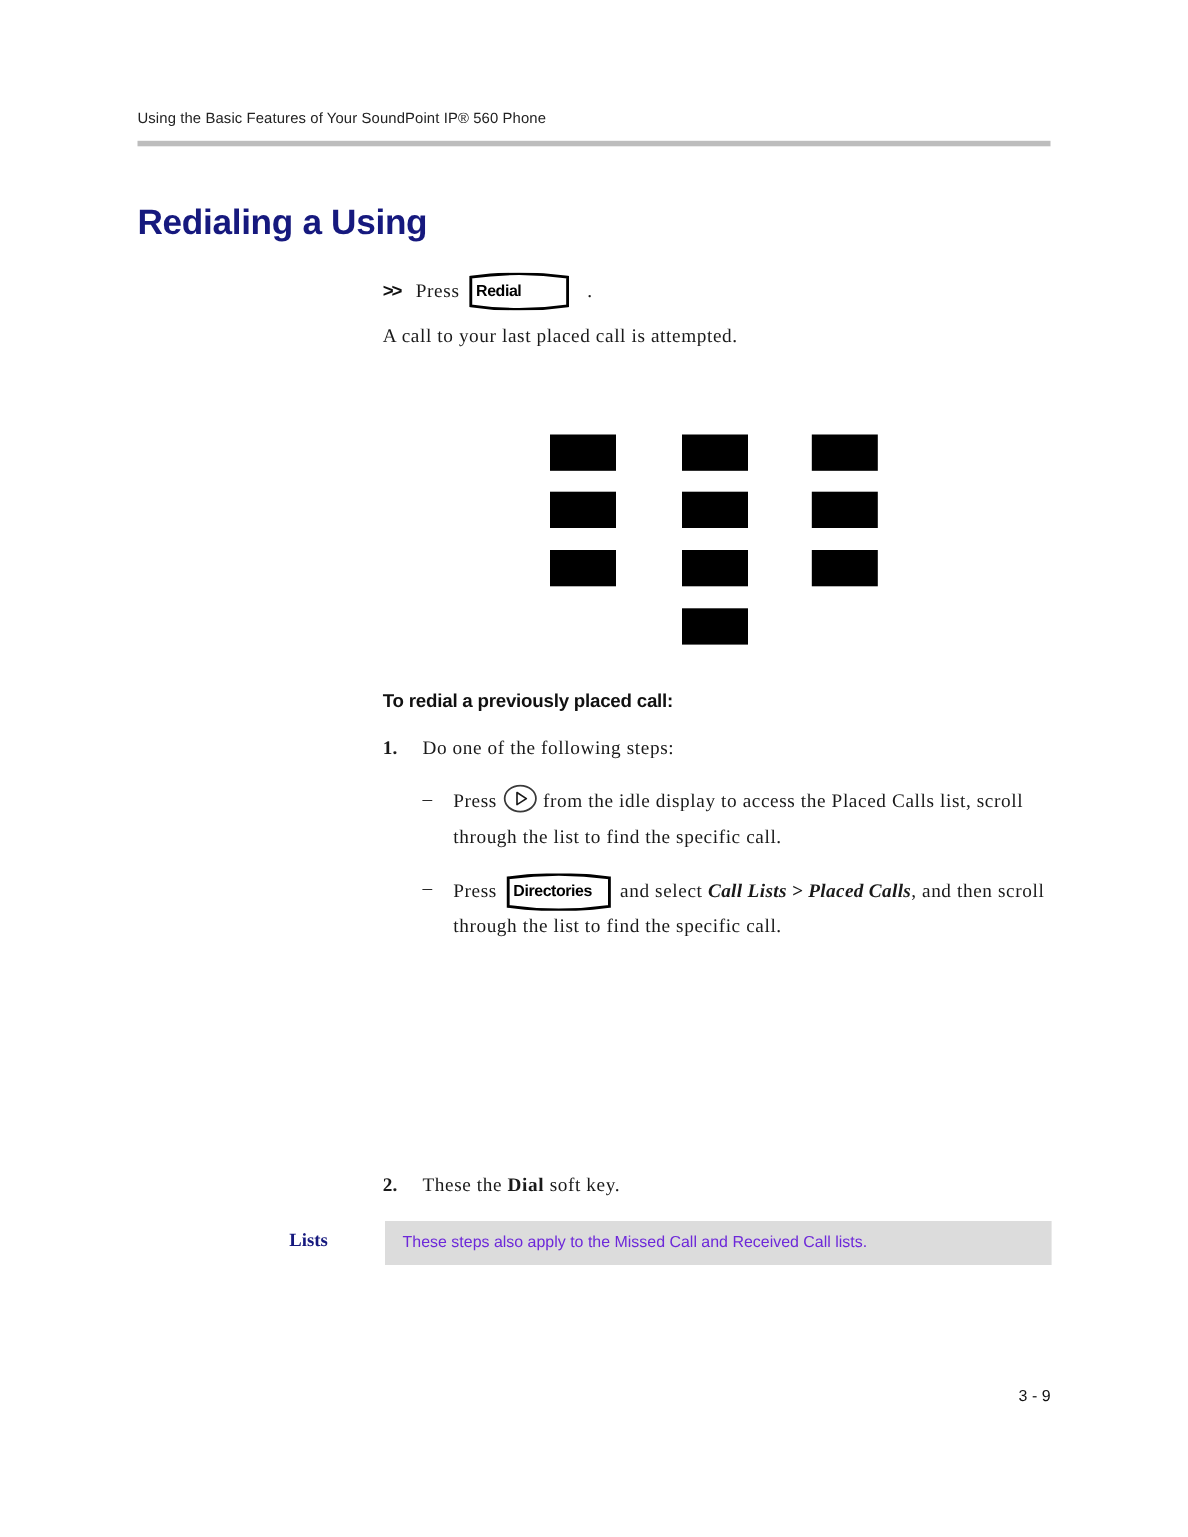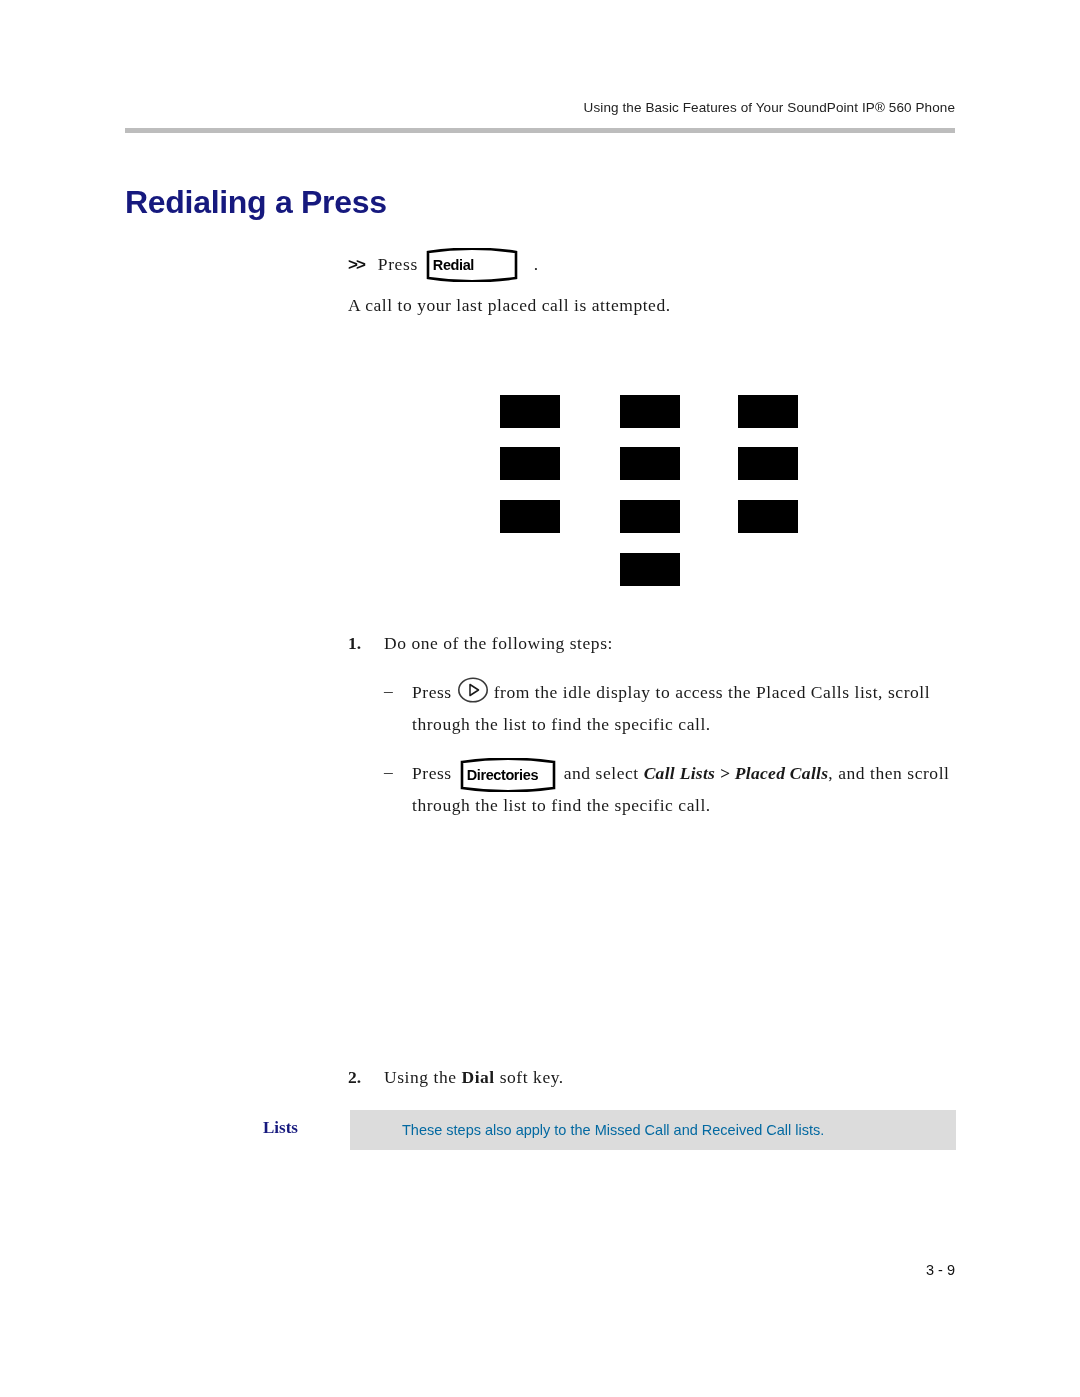--- a/index.html
+++ b/index.html
@@ -14,21 +14,21 @@
     font-family: "Liberation Serif", "DejaVu Serif", serif;
     overflow: hidden;
   }
 
   
   .page-header {
     position: absolute;
     left: 125px;
     top: 100px;
     width: 830px;
-    text-align: right;
+    text-align: left;
     font-family: "Liberation Sans", "DejaVu Sans", sans-serif;
     font-size: 13.5px;
     color: #222222;
     letter-spacing: 0.1px;
   }
   .header-rule {
     position: absolute;
     left: 125px;
     top: 128px;
     width: 830px;
@@ -199,23 +199,22 @@
     height: 40px;
     background: #dcdcdc;
   }
   .note-text {
     position: absolute;
     left: 16px;
     top: 50%;
     transform: translateY(-50%);
     font-family: "Liberation Sans", "DejaVu Sans", sans-serif;
     font-size: 14.5px;
-    color: #0369a1;
+    color: #6d28d9;
     white-space: nowrap;
-    margin-left: 36px;
   }
 
   
   .folio {
     position: absolute;
     left: 125px;
     top: 1262px;
     width: 830px;
     text-align: right;
     font-family: "Liberation Sans", "DejaVu Sans", sans-serif;
@@ -223,21 +222,21 @@
     color: #111111;
   }
 </style>
 </head>
 <body>
 
 <div class="page-header">Using the Basic Features of Your SoundPoint IP® 560 Phone</div>
 
 <div class="header-rule"></div>
 
-<h1 class="chapter-title">Redialing a Press</h1>
+<h1 class="chapter-title">Redialing a Using</h1>
 
 <div class="body-col">
 
 
   <div class="prose">
     <div class="press-row">
       <span class="chev">&gt;&gt;</span>
       <span class="press-word">Press</span>
 
       <span class="softkey">
@@ -262,20 +261,21 @@
   <div class="blk" style="left:122px;top:54px;width:60px;height:33px;"></div>
   <div class="blk" style="left:240px;top:54px;width:60px;height:33px;"></div>
   <div class="blk" style="left:2px;top:107px;width:60px;height:33px;"></div>
   <div class="blk" style="left:122px;top:107px;width:60px;height:33px;"></div>
   <div class="blk" style="left:240px;top:107px;width:60px;height:33px;"></div>
   <div class="blk" style="left:122px;top:160px;width:60px;height:33px;"></div>
 </div>
 
 <div class="body-col" style="top:628px;">
 
+  <h3 class="sub-head">To redial a previously placed call:</h3>
 
   <div class="prose">
 
     <div class="num-item">
       <span class="num-marker">1.</span>
       <span class="num-body">Do one of the following steps:</span>
     </div>
 
     <div class="dash-item">
       <span class="dash-marker">–</span>
@@ -291,21 +291,21 @@
               <path d="M4 4 Q50 -2.5 96 4 L96 30 Q50 36.5 4 30 Z" fill="#ffffff" stroke="#000000" stroke-width="2.6"></path>
             </svg><span class="sk-label">Directories</span></span><span>and select</span> <span class="bi">Call Lists &gt; Placed Calls</span><span>, and then scroll through the list to find the specific call.</span></span>
     </div>
 
   </div>
 </div>
 
 <div class="step-two prose">
   <div class="num-item">
     <span class="num-marker">2.</span>
-    <span class="num-body"><span>Using the</span> <span class="b">Dial</span> <span>soft key.</span></span>
+    <span class="num-body"><span>These the</span> <span class="b">Dial</span> <span>soft key.</span></span>
   </div>
 </div>
 
 <div class="note-wrap">
   <div class="note-label">Lists</div>
   <div class="note-box">
     <div class="note-text">These steps also apply to the Missed Call and Received Call lists.</div>
   </div>
 </div>
 

